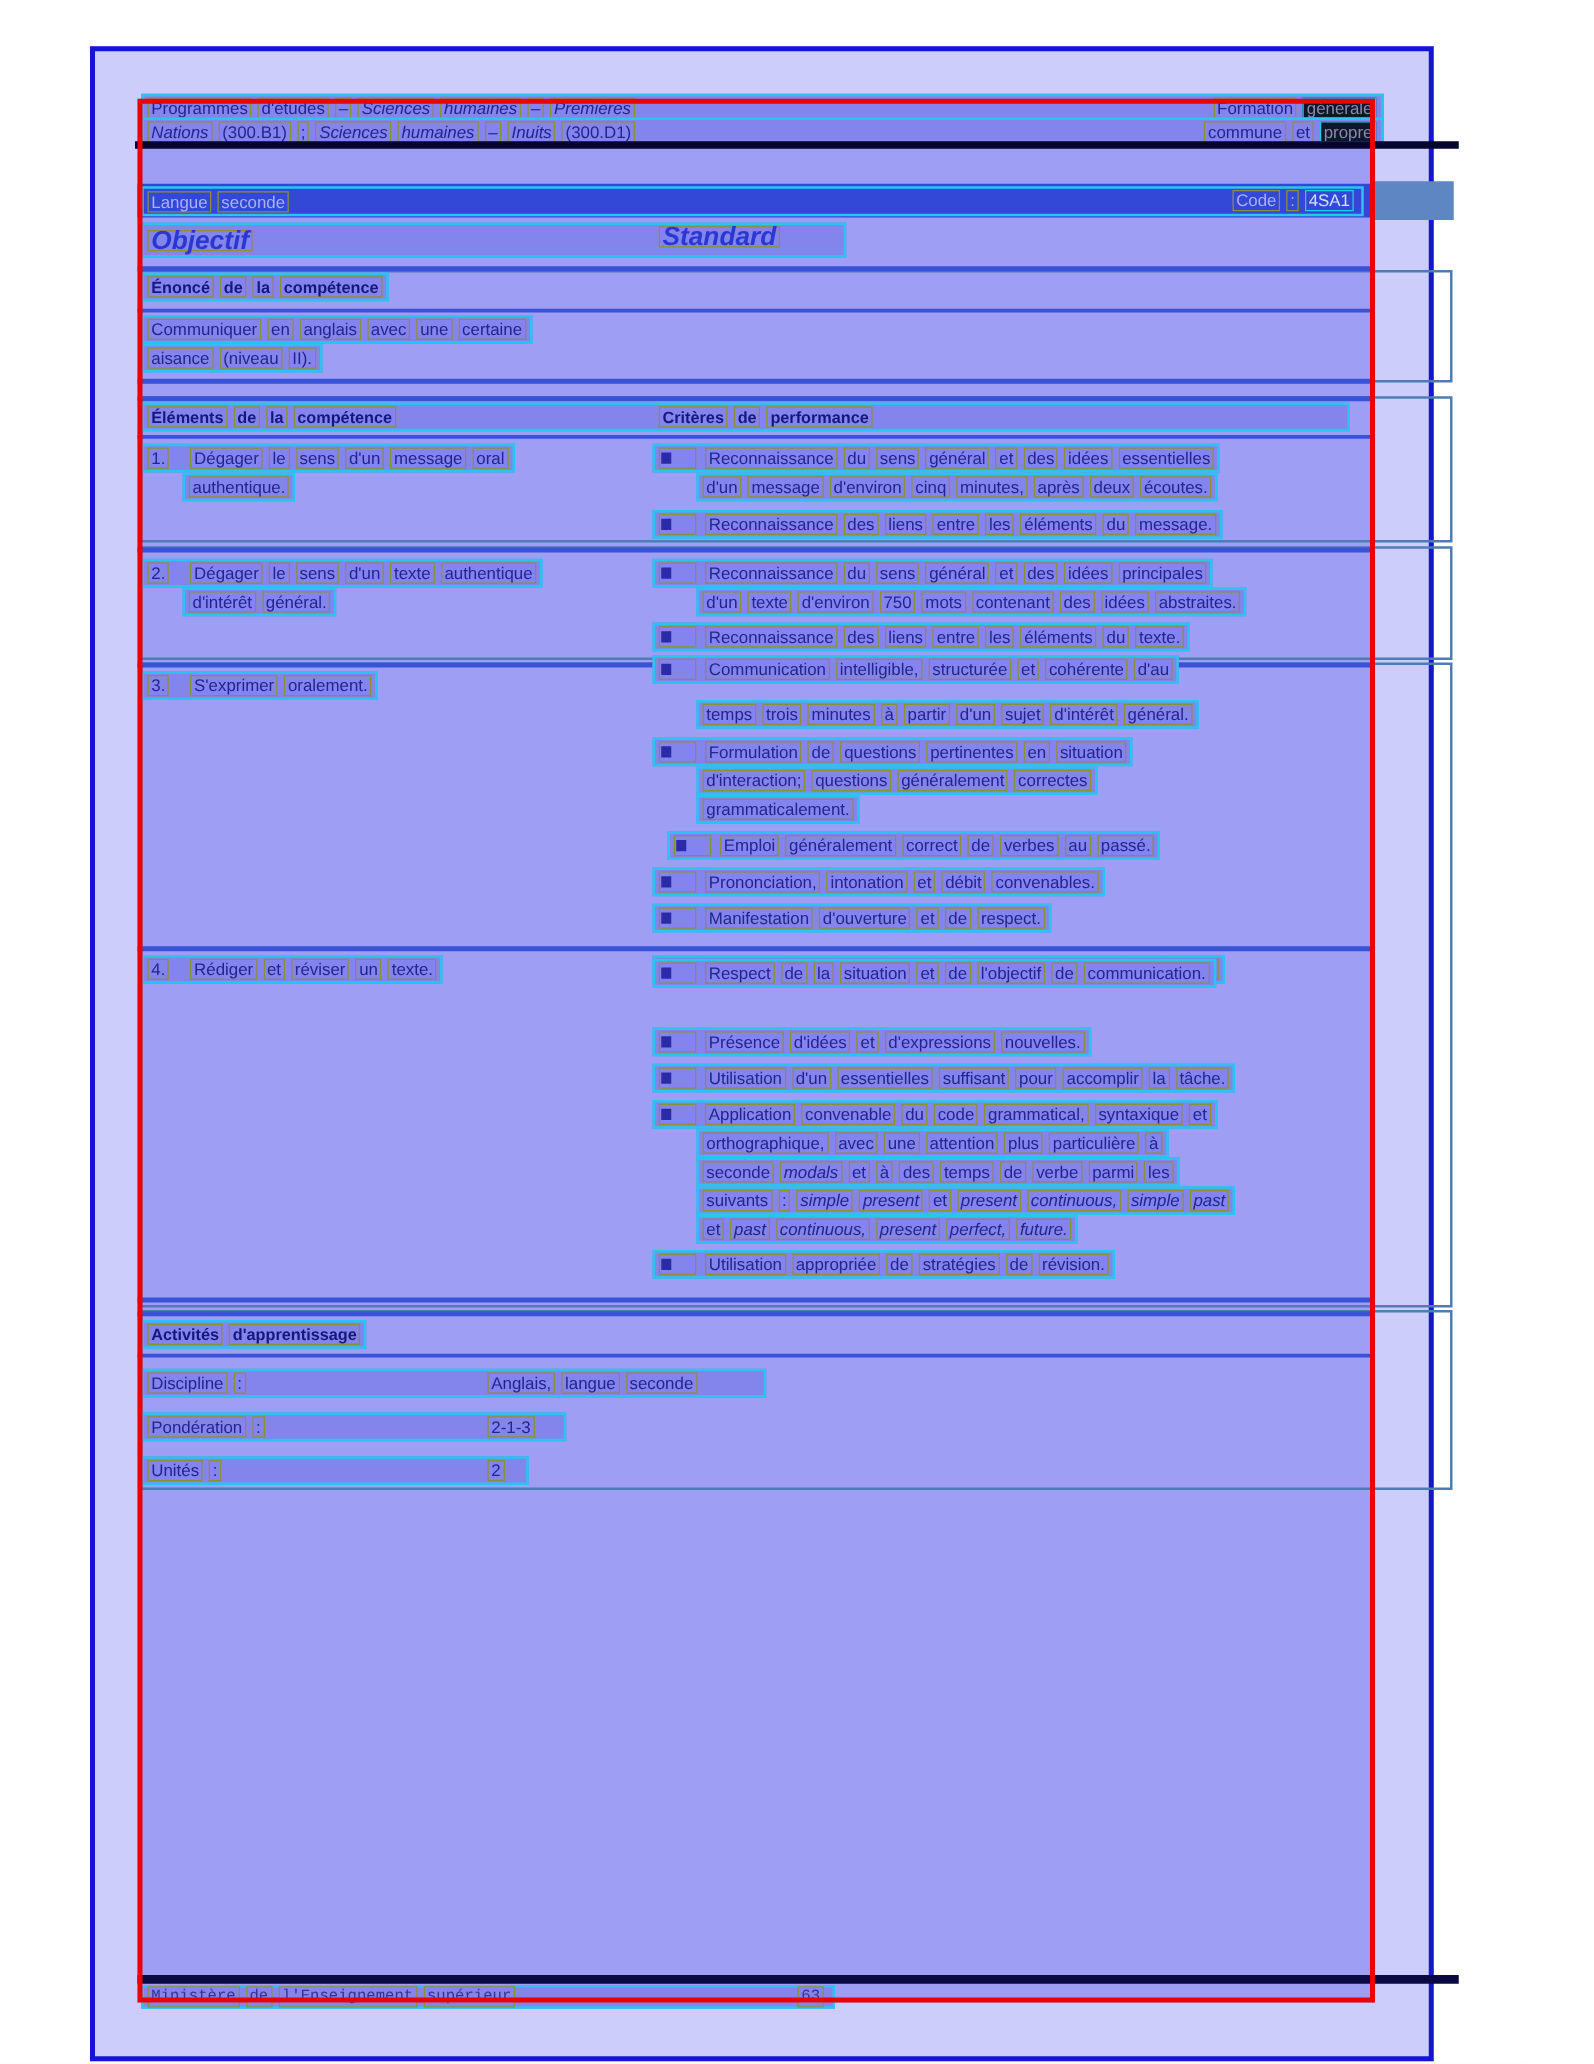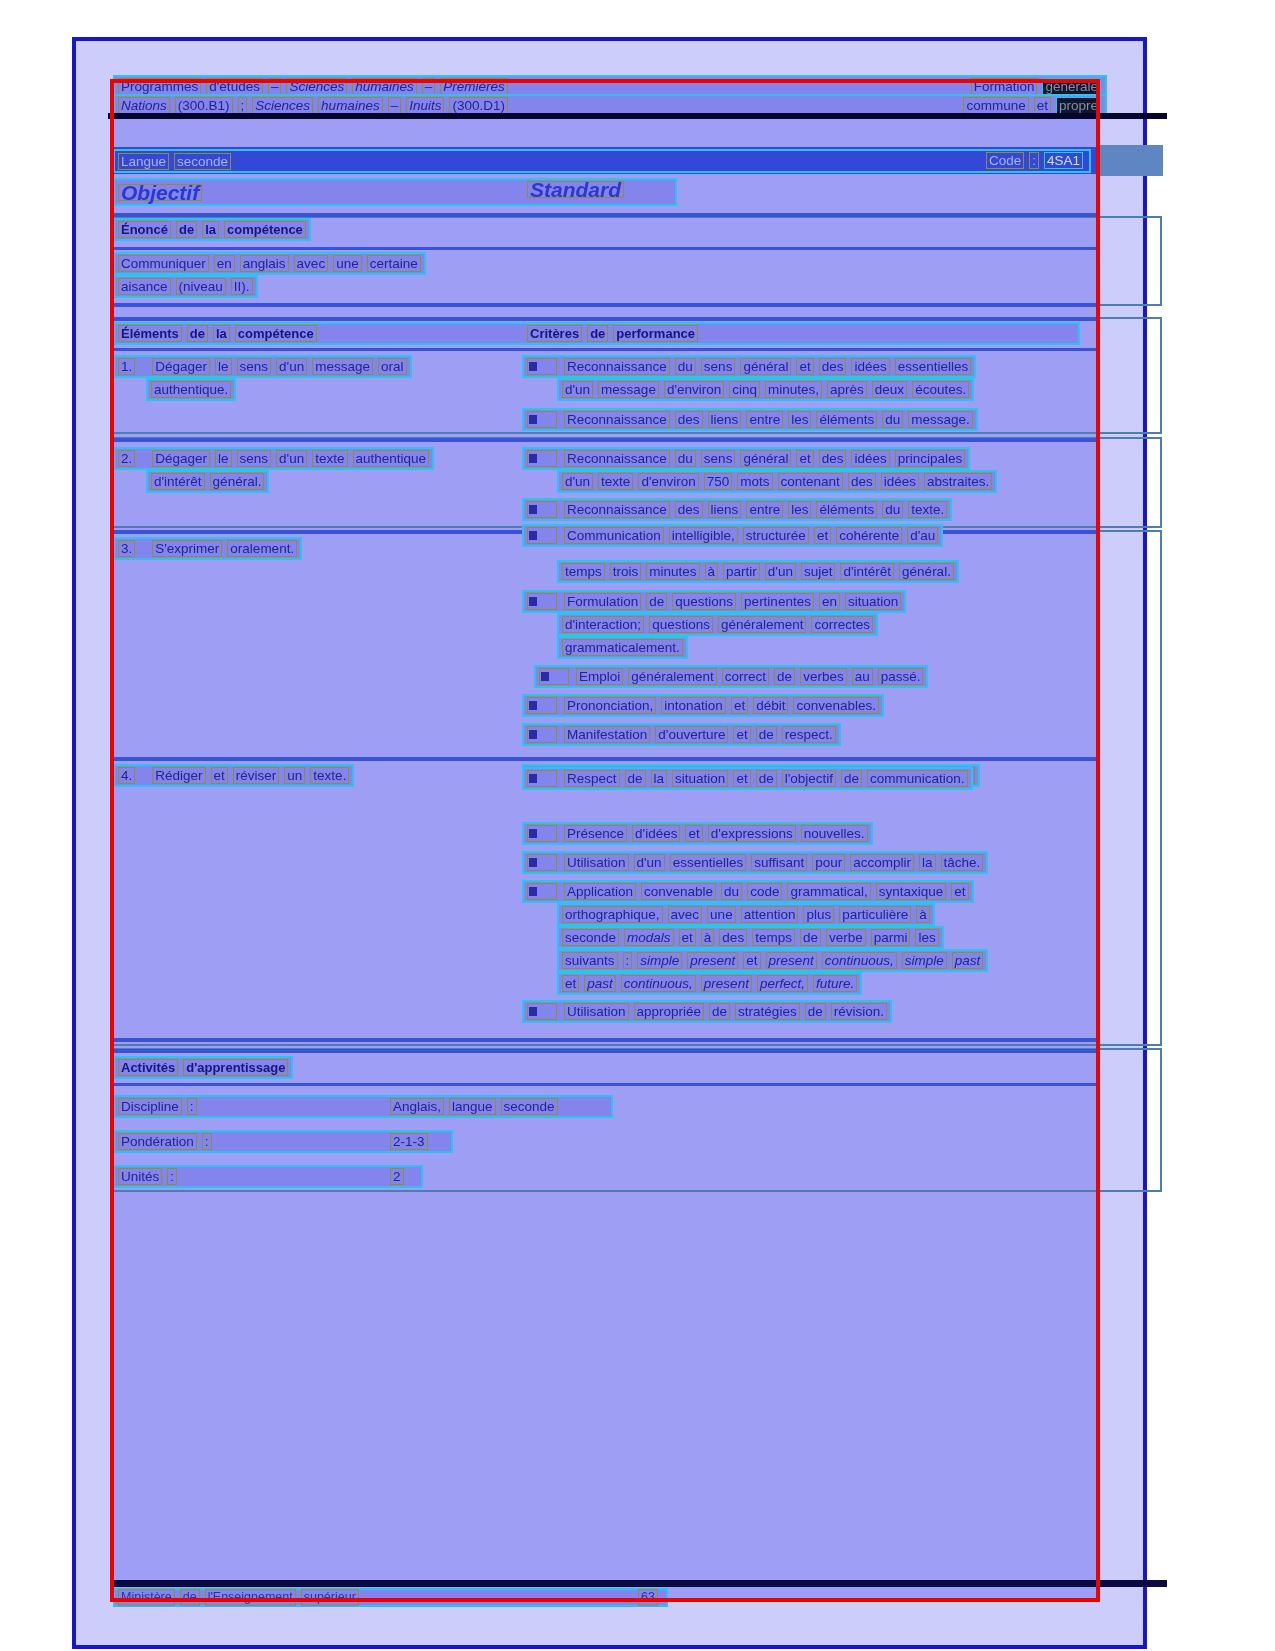--- a/index.html
+++ b/index.html
@@ -27,21 +27,21 @@
   .hdr{font-weight:bold;font-size:13px;color:#16167C;}
   .bar{position:absolute;left:0;top:68px;width:990px;height:27px;background:#3448D8;}
   .barline{background:transparent;border-color:#2BC4F0;color:#A8B2F0;height:20px;}
   .barline .hl{background:transparent;color:#CBE4F8;border-color:#28C8F0;}
   .objline{height:24px;font-weight:bold;font-style:italic;font-size:21px;color:#2A38D2;}
   .num{margin-right:12px;}
   .bullet{width:28px;height:15px;border:1px solid #8E8E3A;position:relative;margin-right:2px;flex:0 0 auto;}
   .bullet::before{content:"";position:absolute;left:1px;top:3px;width:8px;height:9px;background:#2B2BA8;}
   .footline{position:absolute;left:113px;top:1588px;width:545px;height:15px;z-index:7;
             display:flex;gap:5px;align-items:center;background:#8384EC;border:2px solid #2BC4F0;
-            padding:0 3px;white-space:nowrap;font-size:12.5px;color:#33338E;}
+            padding:0 3px;white-space:nowrap;font-size:12.5px;color:#33338E;font-family:Liberation Mono, monospace;}
 </style>
 </head>
 <body>
 
 <div class="stage">
 
   <div class="page"></div>
   <div class="content-bg"></div>
 
   <div class="steel" style="left:112px;top:216px;width:1046px;height:86px"></div>

